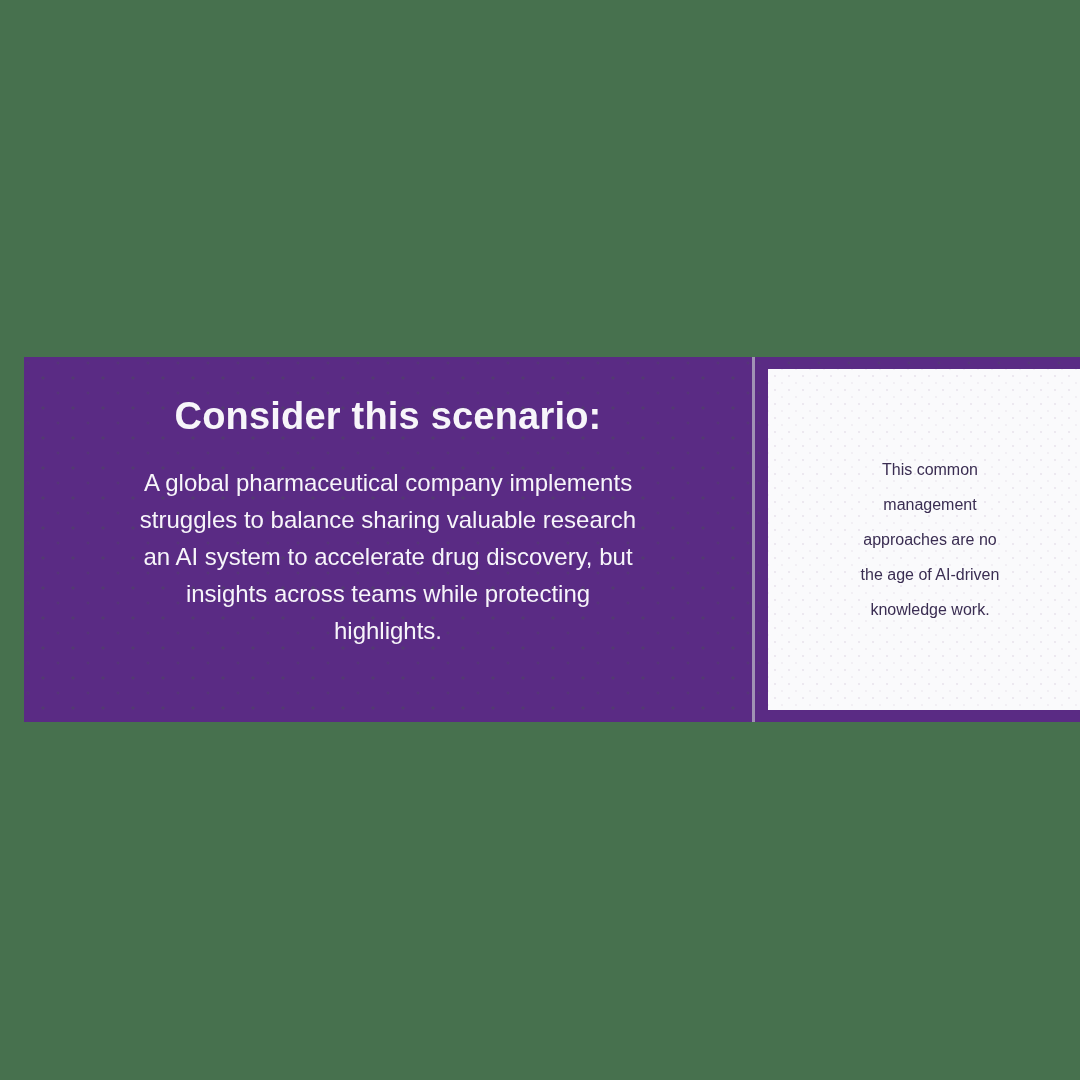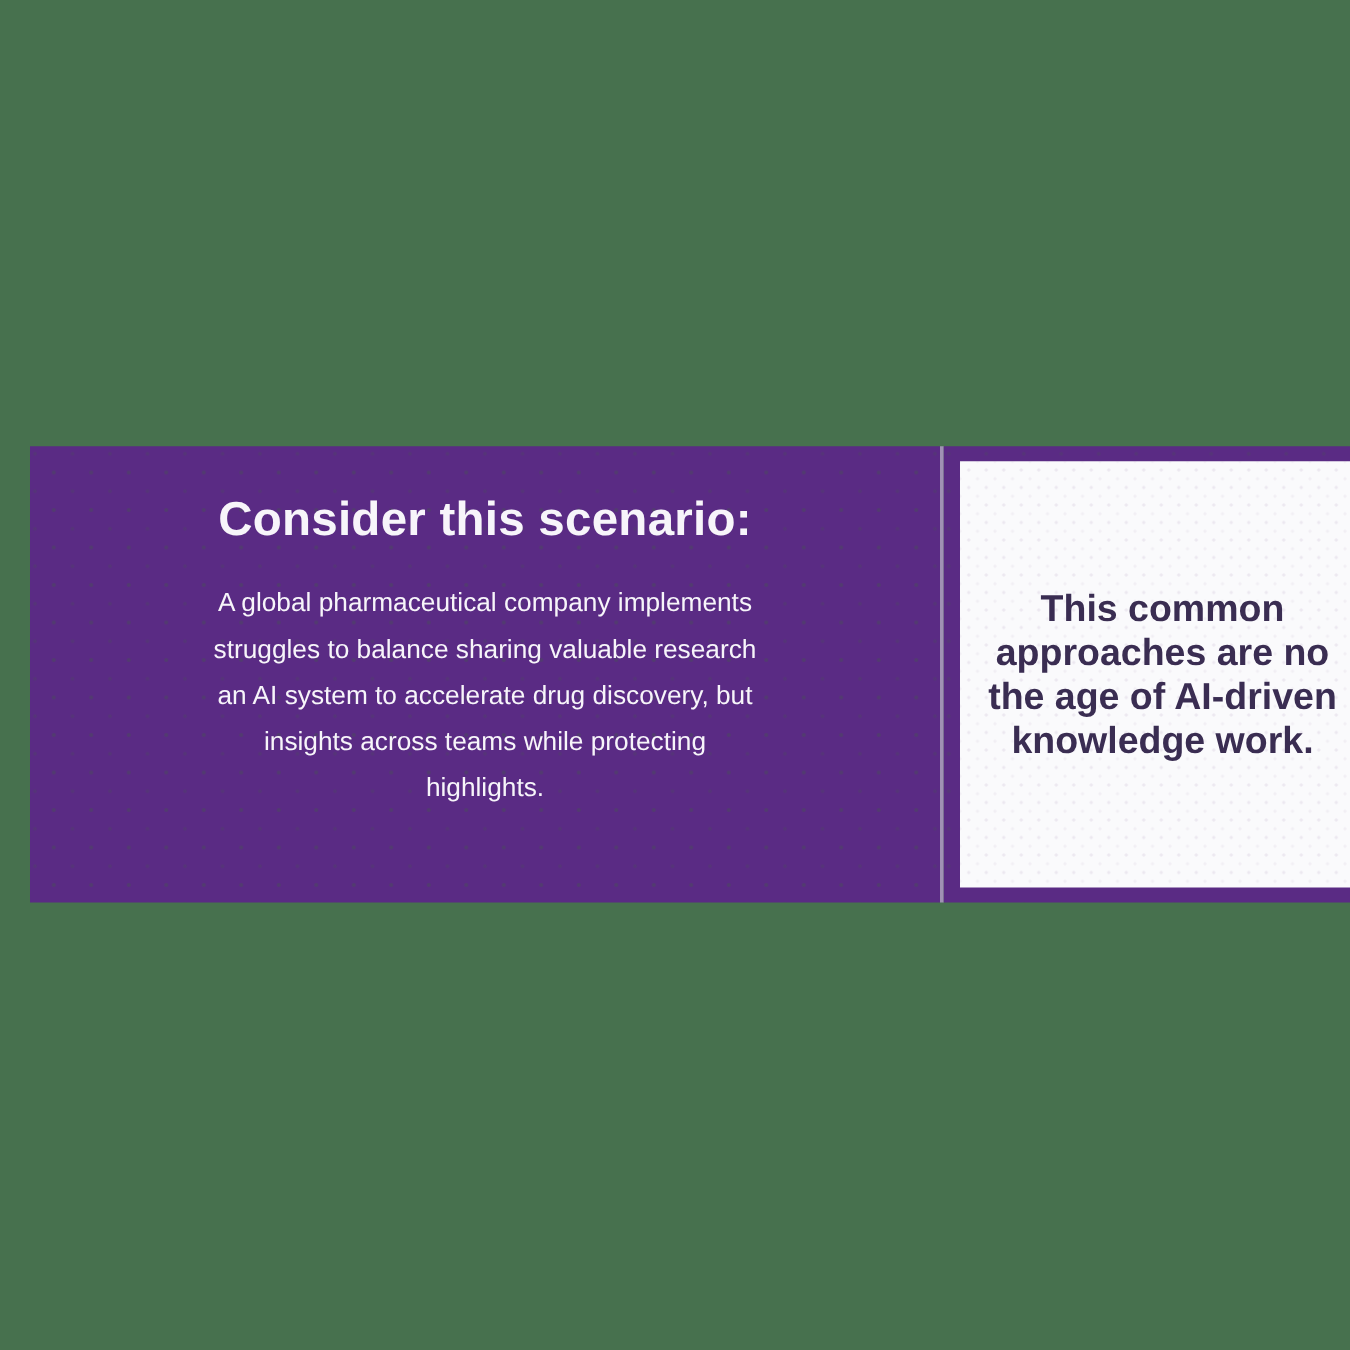--- a/index.html
+++ b/index.html
@@ -57,44 +57,44 @@
   .heading {
     color: var(--panel-text);
     font-size: 38px;
     line-height: 1.12;
     font-weight: 700;
     letter-spacing: 0.2px;
     margin-bottom: 26px;
   }
   .scenario-body .line {
     color: var(--panel-text);
-    font-size: 21px;
+    font-size: 24px;
     line-height: 37px;
     font-weight: 400;
     white-space: nowrap;
   }
   .card {
     width: 100%;
     height: 100%;
     background-color: var(--card-white);
     background-image:
       radial-gradient(rgba(165, 140, 180, 0.16) 1px, transparent 1.6px),
       radial-gradient(rgba(165, 140, 180, 0.10) 1px, transparent 1.5px);
     background-size: 14px 14px, 14px 14px;
     background-position: 0 0, 7px 7px;
     display: flex;
     align-items: center;
     justify-content: center;
     text-align: center;
   }
   .callout-text .line {
     color: var(--card-text);
-    font-size: 30px;
+    font-size: 16px;
     line-height: 35px;
-    font-weight: 700;
+    font-weight: 400;
     white-space: nowrap;
   }
 </style>
 </head>
 <body>
 
 <div class="stage">
   <div class="band">
 
     <section class="panel left">
@@ -107,20 +107,21 @@
           <div class="line">highlights.</div>
         </div>
     </section>
 
     <div class="divider"></div>
 
     <section class="panel right">
       <div class="card">
         <div class="callout-text">
             <div class="line">This common</div>
+            <div class="line">management</div>
             <div class="line">approaches are no</div>
             <div class="line">the age of AI-driven</div>
             <div class="line">knowledge work.</div>
           </div>
       </div>
     </section>
 
   </div>
 </div>
 

